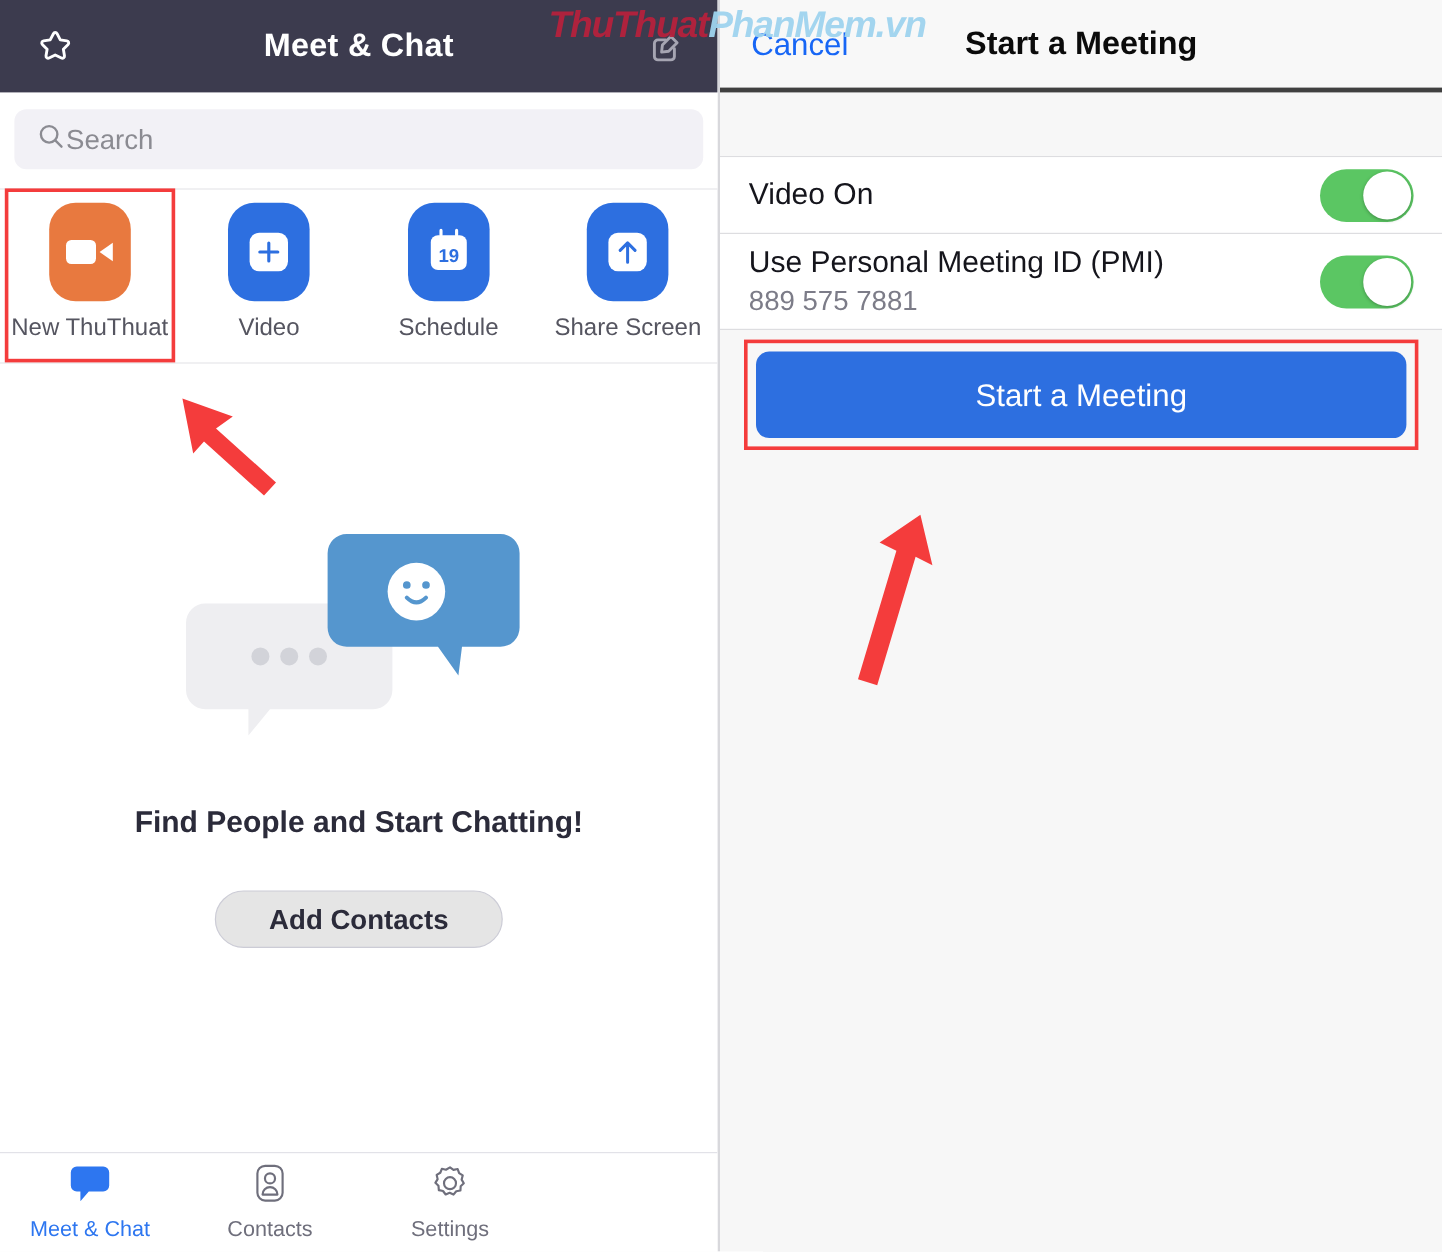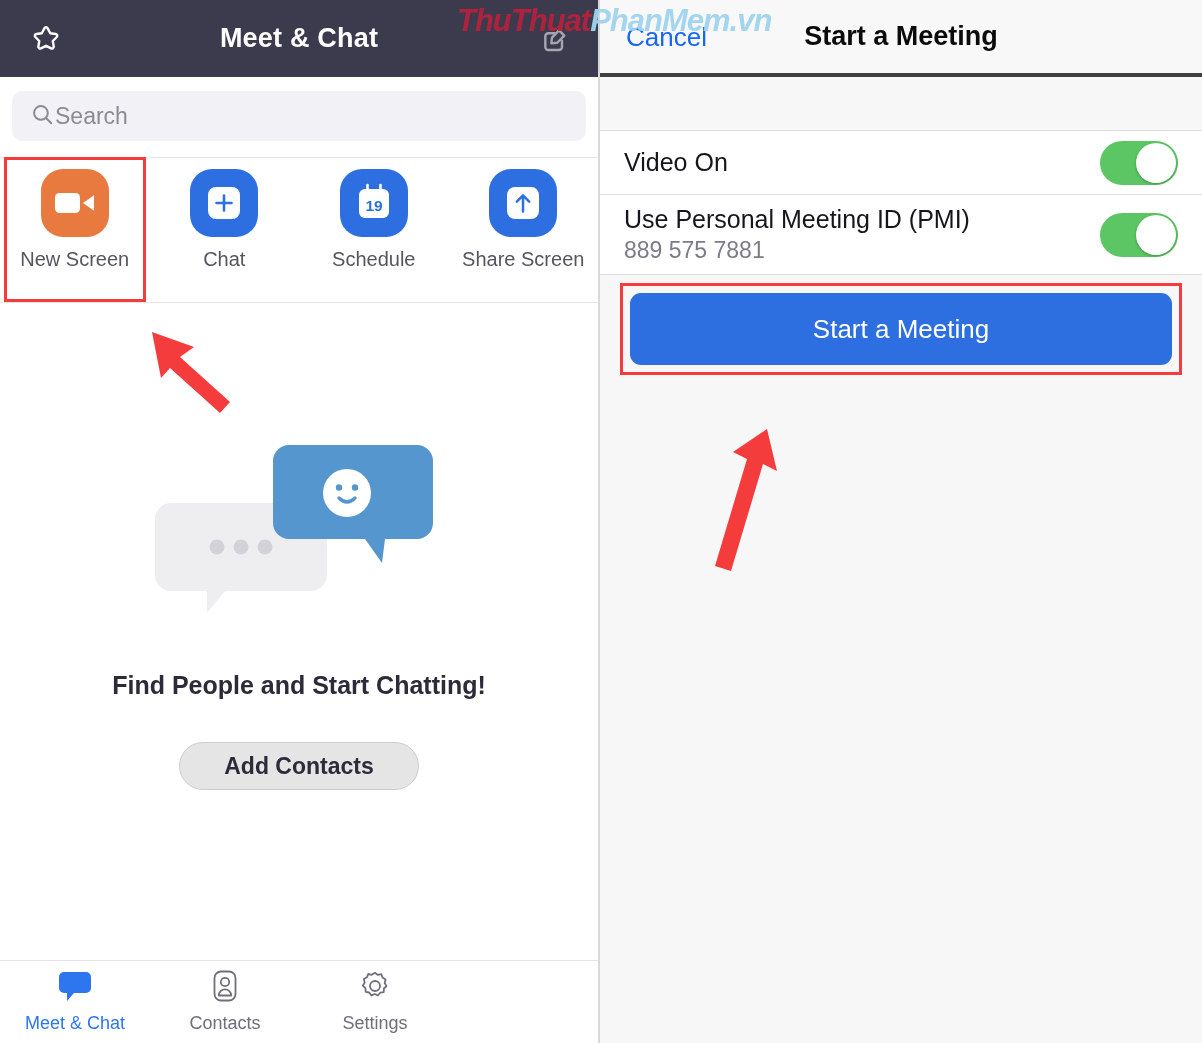--- a/index.html
+++ b/index.html
@@ -98,21 +98,21 @@
   }
   .action-item {
     width: 150px;
     display: flex;
     flex-direction: column;
     align-items: center;
     gap: 11px;
   }
   .action-tile {
     width: 68px;
-    height: 68px;
+    height: 82px;
     border-radius: 22px;
     display: flex;
     align-items: center;
     justify-content: center;
   }
   .action-label {
     font-size: 20px;
     color: #555560;
   }
 
@@ -353,31 +353,31 @@
 
     <div class="action-strip">
 
       <div class="action-item">
         <div class="action-tile" style="background:#e8793f;">
           <svg width="42" height="30" viewBox="0 0 42 30">
             <rect x="1" y="5" width="25" height="20" rx="4.5" fill="#ffffff"></rect>
             <path d="M29 15 L40 7.2 L40 22.8 Z" fill="#ffffff"></path>
           </svg>
         </div>
-        <div class="action-label">New Screen</div>
+        <div class="action-label">New ThuThuat</div>
       </div>
 
       <div class="action-item">
         <div class="action-tile" style="background:#2d6fe0;">
           <svg width="40" height="40" viewBox="0 0 40 40">
             <rect x="4" y="4" width="32" height="32" rx="8" fill="#ffffff"></rect>
             <path d="M20 12.5v15M12.5 20h15" stroke="#2d6fe0" stroke-width="2.6" stroke-linecap="round"></path>
           </svg>
         </div>
-        <div class="action-label">Chat</div>
+        <div class="action-label">Video</div>
       </div>
 
       <div class="action-item">
         <div class="action-tile" style="background:#2d6fe0;">
           <svg width="40" height="42" viewBox="0 0 40 42">
             <path d="M13.5 3v4M26.5 3v4" stroke="#ffffff" stroke-width="2.6" stroke-linecap="round"></path>
             <rect x="5" y="7" width="30" height="29" rx="6" fill="#ffffff"></rect>
             <text x="20" y="29" font-family="Liberation Sans, sans-serif" font-size="15.5" font-weight="bold" fill="#2d6fe0" text-anchor="middle">19</text>
           </svg>
         </div>

